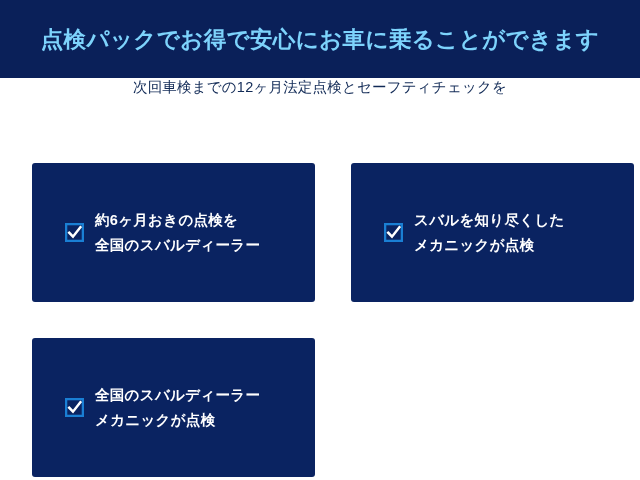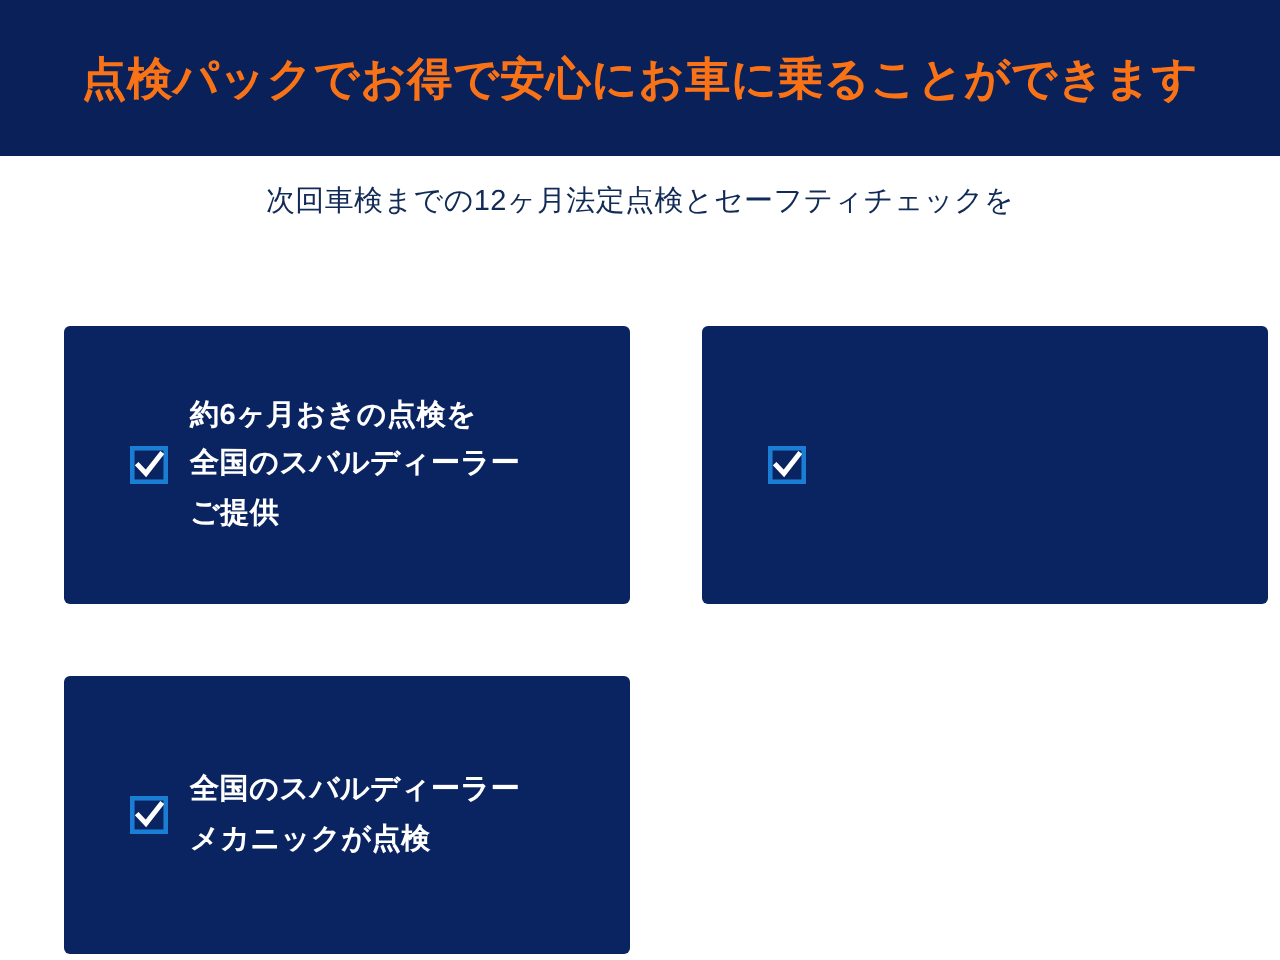--- a/index.html
+++ b/index.html
@@ -29,34 +29,34 @@
     left: 0;
     top: 0;
     width: 640px;
     height: 78px;
     background: #0a2059;
     display: flex;
     align-items: center;
     justify-content: center;
   }
   .header-title {
-    color: #f97316;
+    color: #7dd3fc;
     font-size: 22.5px;
     font-weight: bold;
     letter-spacing: 0.4px;
     line-height: 1.2;
     text-align: left;
     white-space: nowrap;
   }
 
   
   .subtitle {
     position: absolute;
     left: 0;
-    top: 90px;
+    top: 76px;
     width: 640px;
     text-align: center;
     color: #112a56;
     font-size: 14.5px;
     font-weight: normal;
     line-height: 1.65;
     letter-spacing: 0.2px;
   }
   .subtitle .line {
     display: block;
@@ -124,29 +124,32 @@
   <div class="card-grid">
 
     <div class="card">
       <svg class="check-icon" viewBox="0 0 20 20">
         <rect x="1.2" y="1.2" width="17.6" height="17.6" fill="none" stroke="#1a7fd4" stroke-width="2.4"></rect>
         <path d="M4.4 10.2 L8.4 14.4 L16.2 4.4" fill="none" stroke="#ffffff" stroke-width="2.6" stroke-linecap="square" stroke-linejoin="miter"></path>
       </svg>
       <div class="card-text">
         <span class="line">約6ヶ月おきの点検を</span>
         <span class="line">全国のスバルディーラー</span>
-        <span class="line">ご提供</span>
       </div>
     </div>
 
     <div class="card">
       <svg class="check-icon" viewBox="0 0 20 20">
         <rect x="1.2" y="1.2" width="17.6" height="17.6" fill="none" stroke="#1a7fd4" stroke-width="2.4"></rect>
         <path d="M4.4 10.2 L8.4 14.4 L16.2 4.4" fill="none" stroke="#ffffff" stroke-width="2.6" stroke-linecap="square" stroke-linejoin="miter"></path>
       </svg>
+      <div class="card-text">
+        <span class="line">スバルを知り尽くした</span>
+        <span class="line">メカニックが点検</span>
+      </div>
     </div>
 
 
     <div class="card">
       <svg class="check-icon" viewBox="0 0 20 20">
         <rect x="1.2" y="1.2" width="17.6" height="17.6" fill="none" stroke="#1a7fd4" stroke-width="2.4"></rect>
         <path d="M4.4 10.2 L8.4 14.4 L16.2 4.4" fill="none" stroke="#ffffff" stroke-width="2.6" stroke-linecap="square" stroke-linejoin="miter"></path>
       </svg>
       <div class="card-text">
         <span class="line">全国のスバルディーラー</span>

